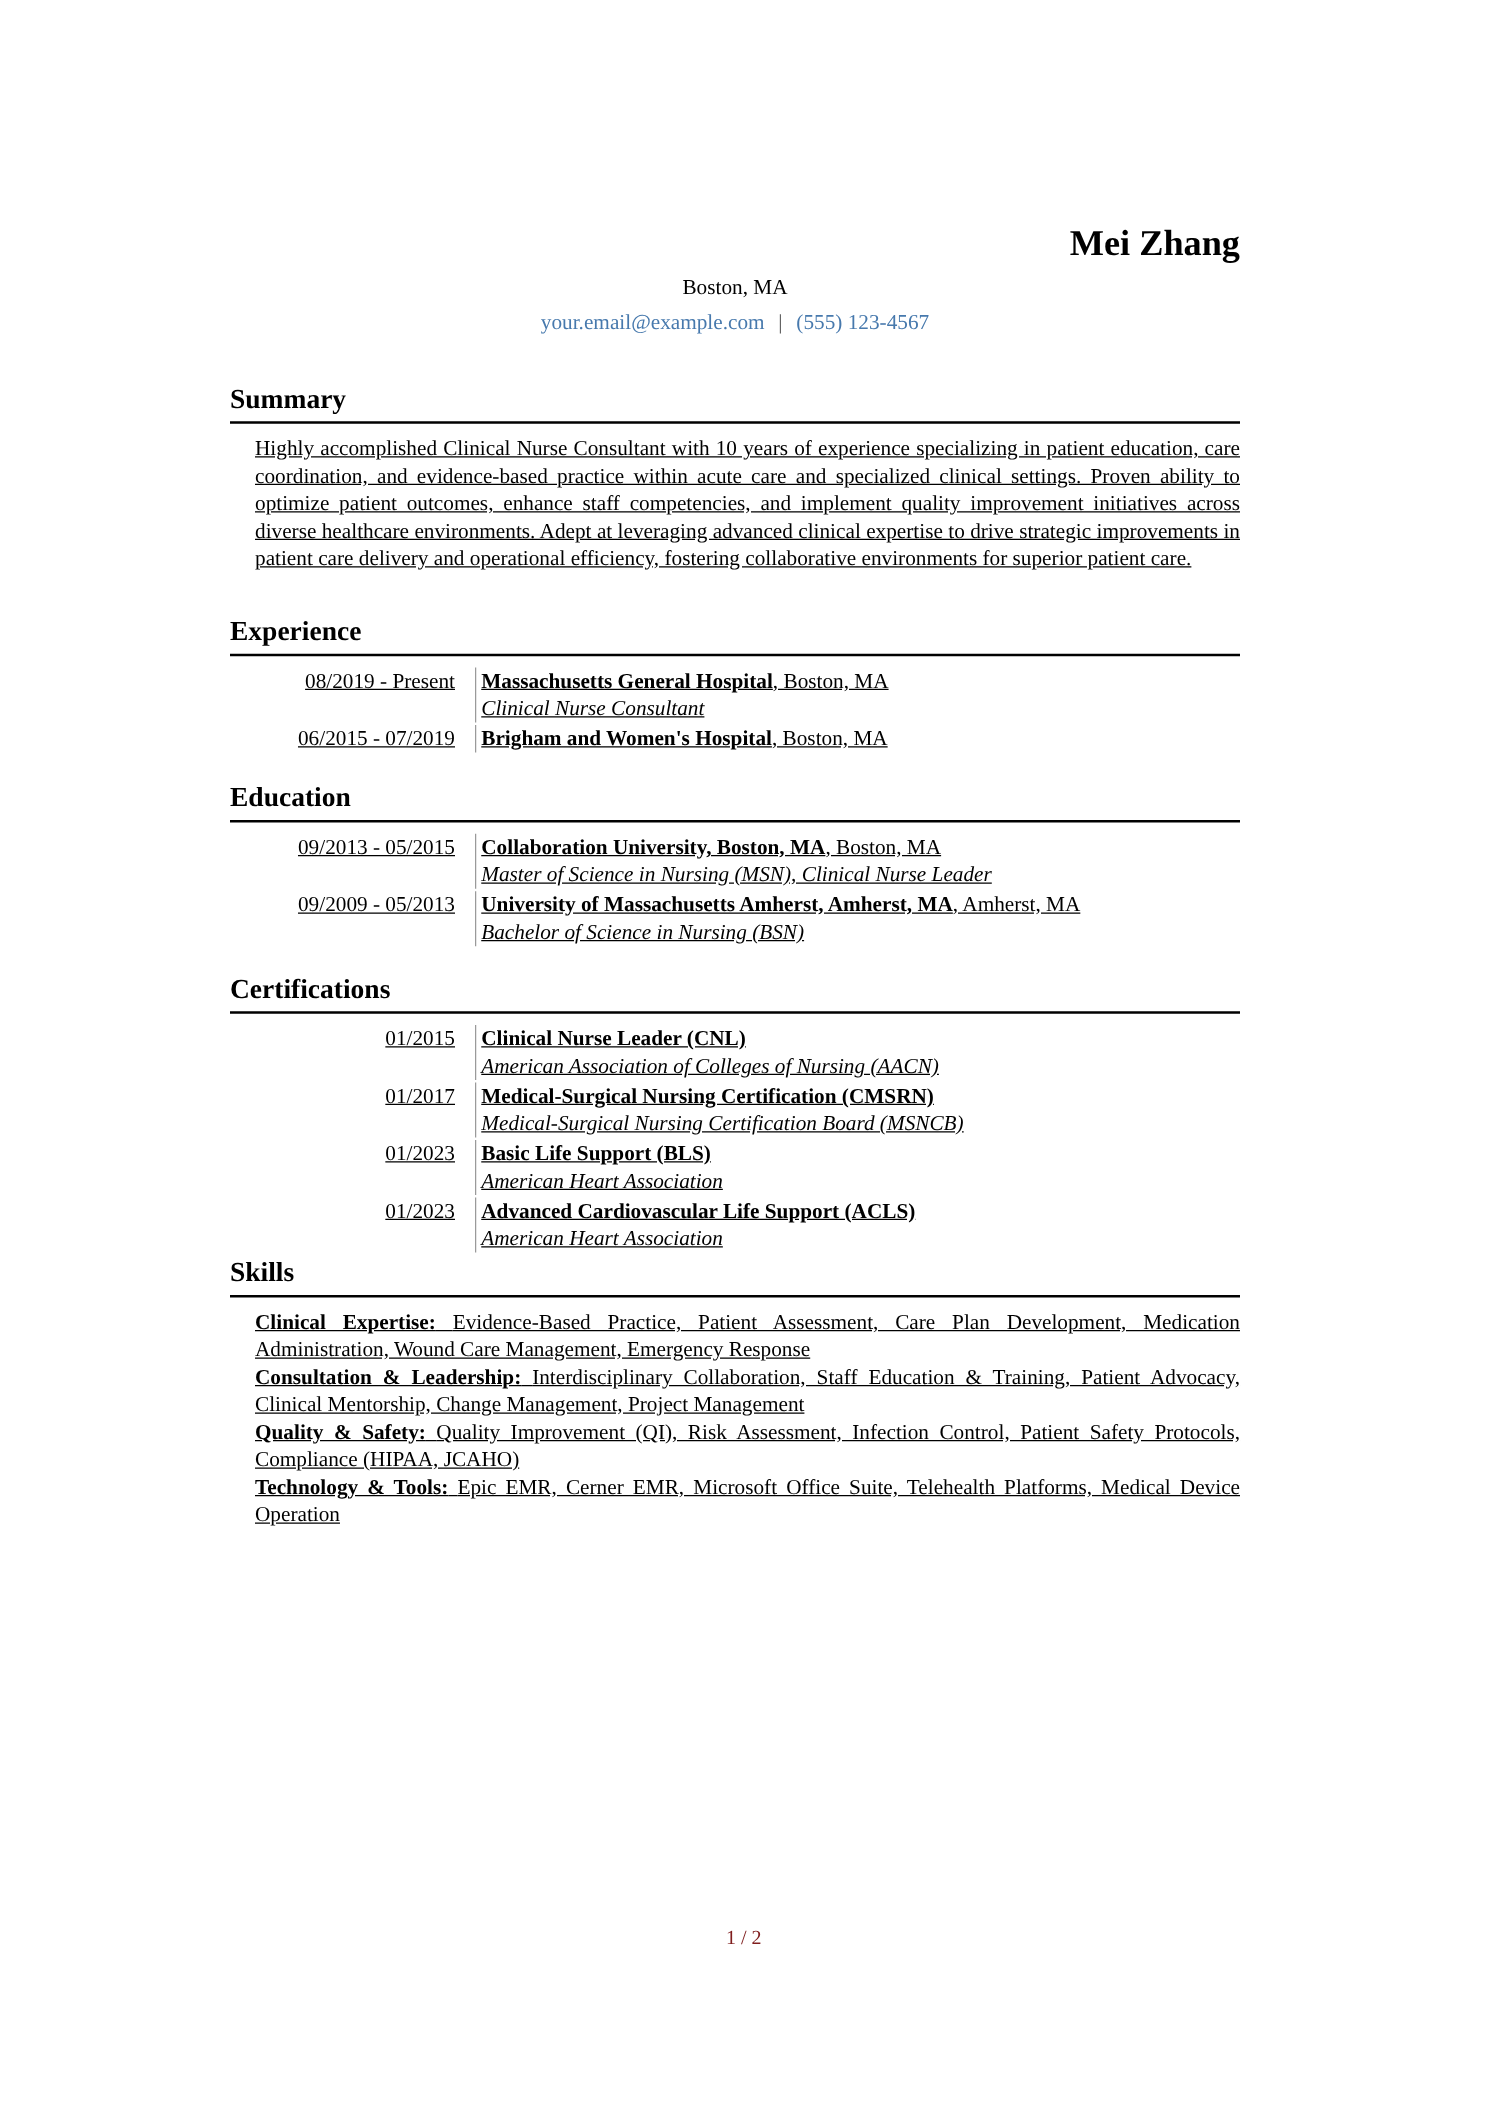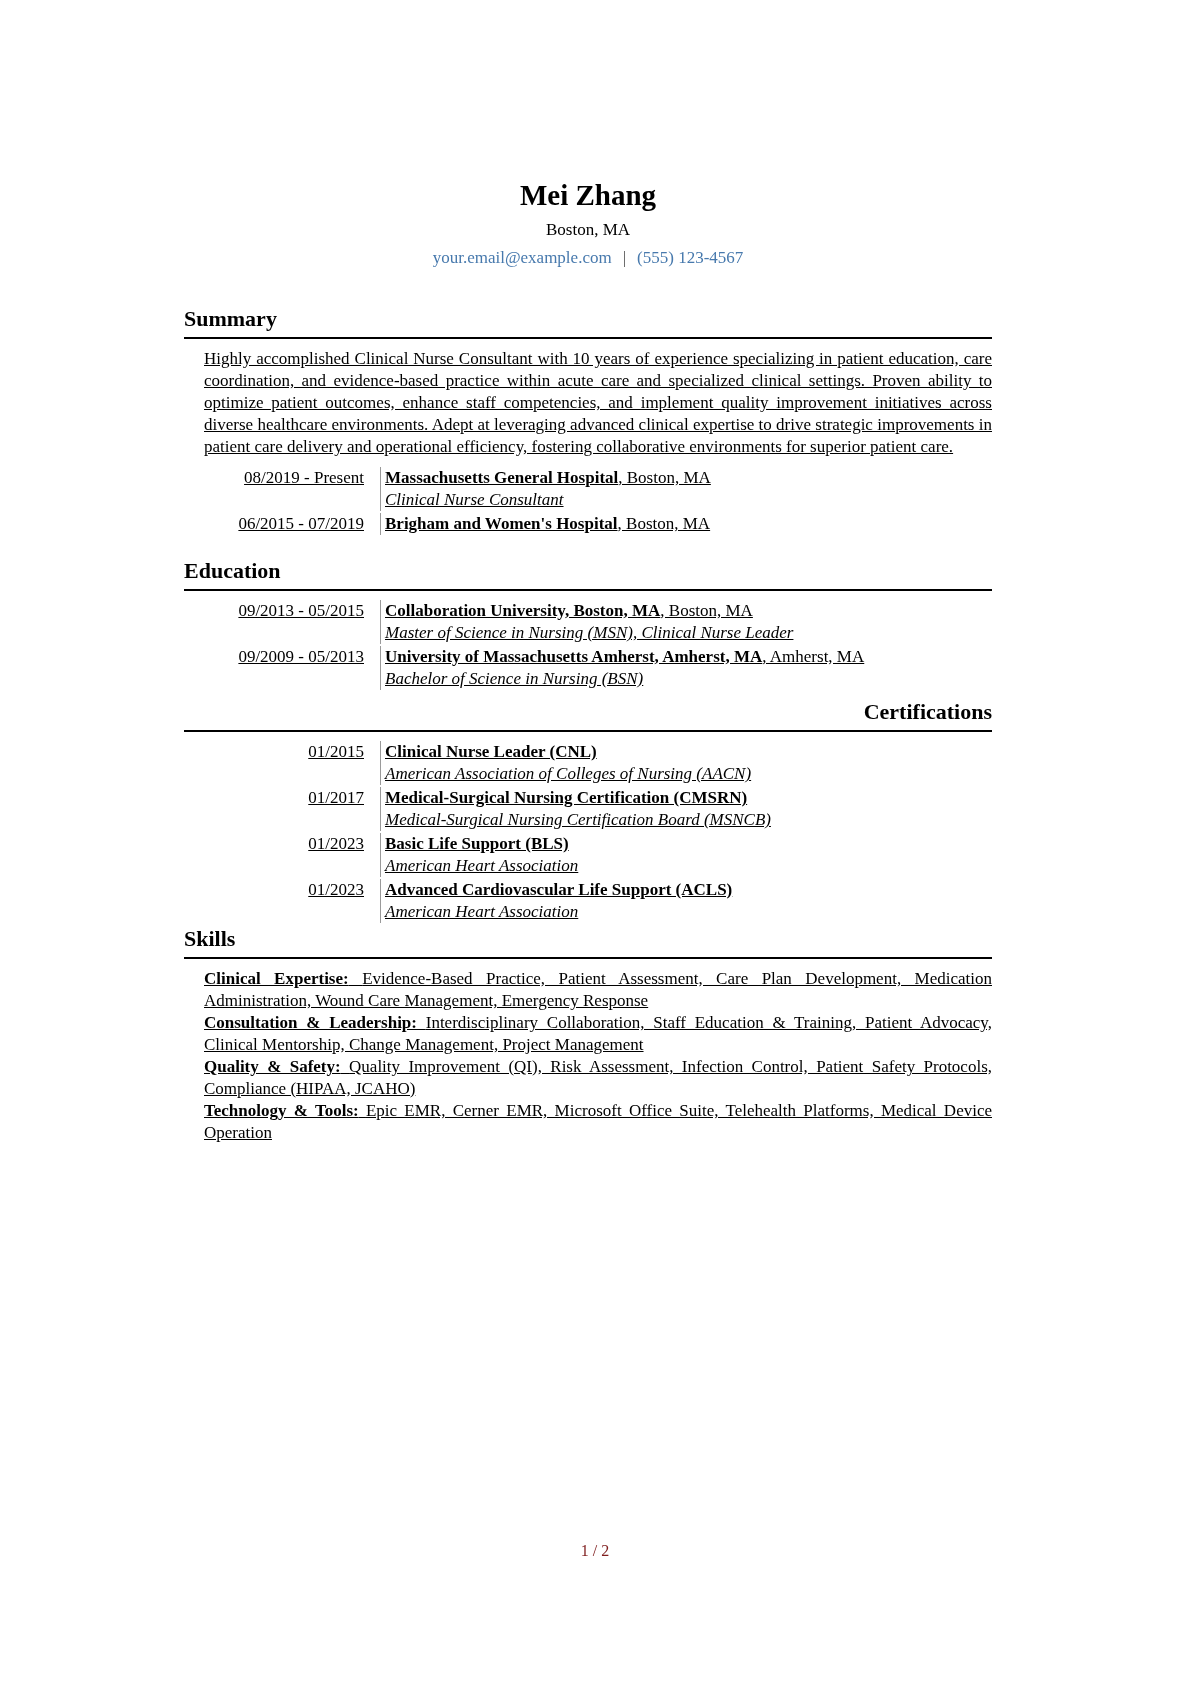--- a/index.html
+++ b/index.html
@@ -18,38 +18,39 @@
     left: 184px; top: 0;
     width: 808px;
   }
   
   .hdr { text-align: center; }
   .hdr-name {
     margin: 178px 0 0 0;
     font-size: 29px;
     line-height: 34px;
     font-weight: bold;
+    text-align: right;
   }
   .hdr-loc { margin-top: 7px; font-size: 17px; line-height: 21px; }
   .hdr-contact { margin-top: 7px; font-size: 17px; line-height: 21px; }
   .hdr-contact a { color: var(--link); text-decoration: none; cursor: pointer; }
   .hdr-sep { color: #555555; margin: 0 11px; }
   
   h2.sec-title {
     font-size: 22px;
     line-height: 28px;
     font-weight: bold;
     margin: 0;
     padding-bottom: 4px;
     border-bottom: 2px solid var(--rule);
   }
   .sec-summary h2 { margin-top: 37px; }
   .sec-experience h2 { margin-top: 33px; }
   .sec-education h2 { margin-top: 22px; }
-  .sec-certifications h2 { margin-top: 8px; text-align: right; }
+  .sec-certifications h2 { margin-top: 20px; }
   .sec-skills h2 { }
   .sec-body {
     margin: 9px 0 0 20px;
     font-size: 17px;
     line-height: 22px;
     text-decoration: underline;
   }
   .just { text-align: justify; }
   p.para { margin: 0; }
   
@@ -97,20 +98,21 @@
   </div>
 
   <section class="sec-summary">
     <h2 class="sec-title">Summary</h2>
     <div class="sec-body">
       <p class="para just">Highly accomplished Clinical Nurse Consultant with 10 years of experience specializing in patient education, care coordination, and evidence-based practice within acute care and specialized clinical settings. Proven ability to optimize patient outcomes, enhance staff competencies, and implement quality improvement initiatives across diverse healthcare environments. Adept at leveraging advanced clinical expertise to drive strategic improvements in patient care delivery and operational efficiency, fostering collaborative environments for superior patient care.</p>
     </div>
   </section>
 
   <section class="sec-experience">
+    <h2 class="sec-title">Experience</h2>
     <div class="sec-body">
       <div class="entry">
         <div class="entry-dates">08/2019 - Present</div>
         <div class="entry-main">
           <div class="entry-line1"><span class="b">Massachusetts General Hospital</span><span>, Boston, MA</span></div>
           <div class="entry-line2">Clinical Nurse Consultant</div>
         </div>
       </div>
       <div class="entry">
         <div class="entry-dates">06/2015 - 07/2019</div>

